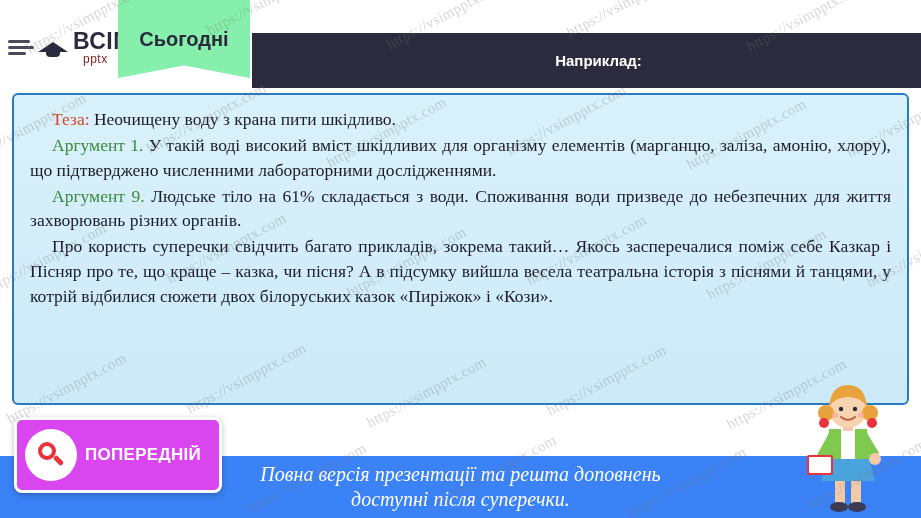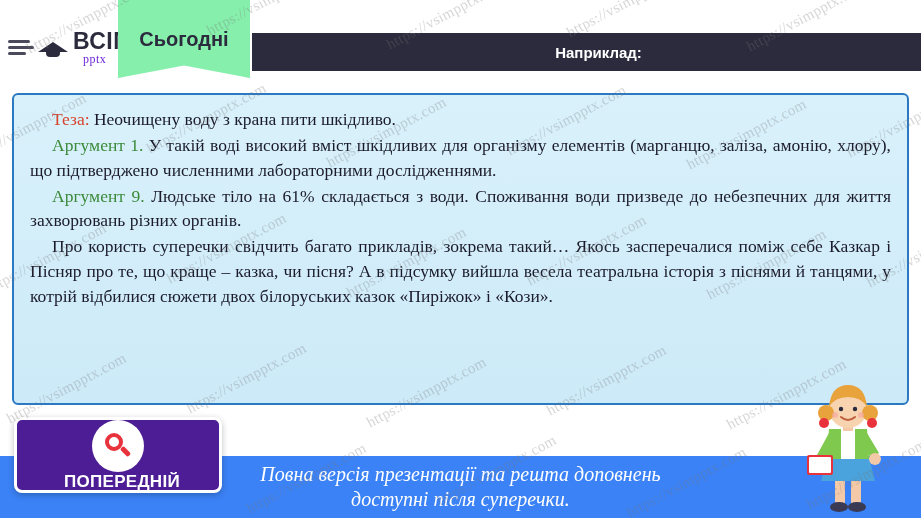--- a/index.html
+++ b/index.html
@@ -37,21 +37,21 @@
     left: 0; top: 0;
     width: 921px;
     height: 88px;
     background: #ffffff;
     z-index: 5;
   }
   .topbar-dark {
     position: absolute;
     left: 252px; top: 33px;
     width: 669px;
-    height: 38px;
+    height: 55px;
     background: #2b2b3d;
     z-index: 6;
     display: flex;
     align-items: center;
     justify-content: center;
     padding-left: 24px;
   }
   .topbar-dark .label {
     color: #ffffff;
     font-size: 15px;
@@ -87,22 +87,22 @@
   .logo-cap::after {
     content:""; position:absolute; left:8px; top:12px; width:14px; height:6px;
     background:#2b2b3d; border-radius: 0 0 4px 4px;
   }
   .logo-text { line-height: 1; }
   .logo-text .big {
     font-size: 23px; font-weight: bold; color: #2b2b3d; letter-spacing: 0.5px;
     font-family: "Liberation Sans", sans-serif;
   }
   .logo-text .small {
-    font-size: 12px; color: #6d28d9; letter-spacing: 0.5px; margin-left: 10px;
-    font-family: Liberation Serif, serif;
+    font-size: 12px; color: #7f1d1d; letter-spacing: 0.5px; margin-left: 10px;
+    font-family: Liberation Sans, sans-serif;
   }
 
   .date-badge {
     position: absolute;
     left: 118px; top: 0;
     width: 132px; height: 78px;
     background: #86efac;
     z-index: 9;
     display: flex;
     flex-direction: column;
@@ -162,29 +162,28 @@
     text-align: center;
     line-height: 1.25;
   }
 
   
   .preview-box {
     position: absolute;
     left: 14px; bottom: 25px;
     width: 208px;
     height: 76px;
-    background: #4c1d95;
+    background: #d946ef;
     border: 3px solid #ffffff;
     border-radius: 8px;
     z-index: 30;
     display: flex;
     align-items: center;
     padding-left: 8px;
     box-shadow: 0 2px 6px rgba(0,0,0,0.25);
-    flex-direction: column;
   }
   .preview-circle {
     width: 52px; height: 52px; border-radius: 50%;
     background: #ffffff;
     display: flex; align-items: center; justify-content: center;
     margin-right: 8px;
     flex: none;
   }
   .magnifier {
     width: 26px; height: 26px; position: relative;

